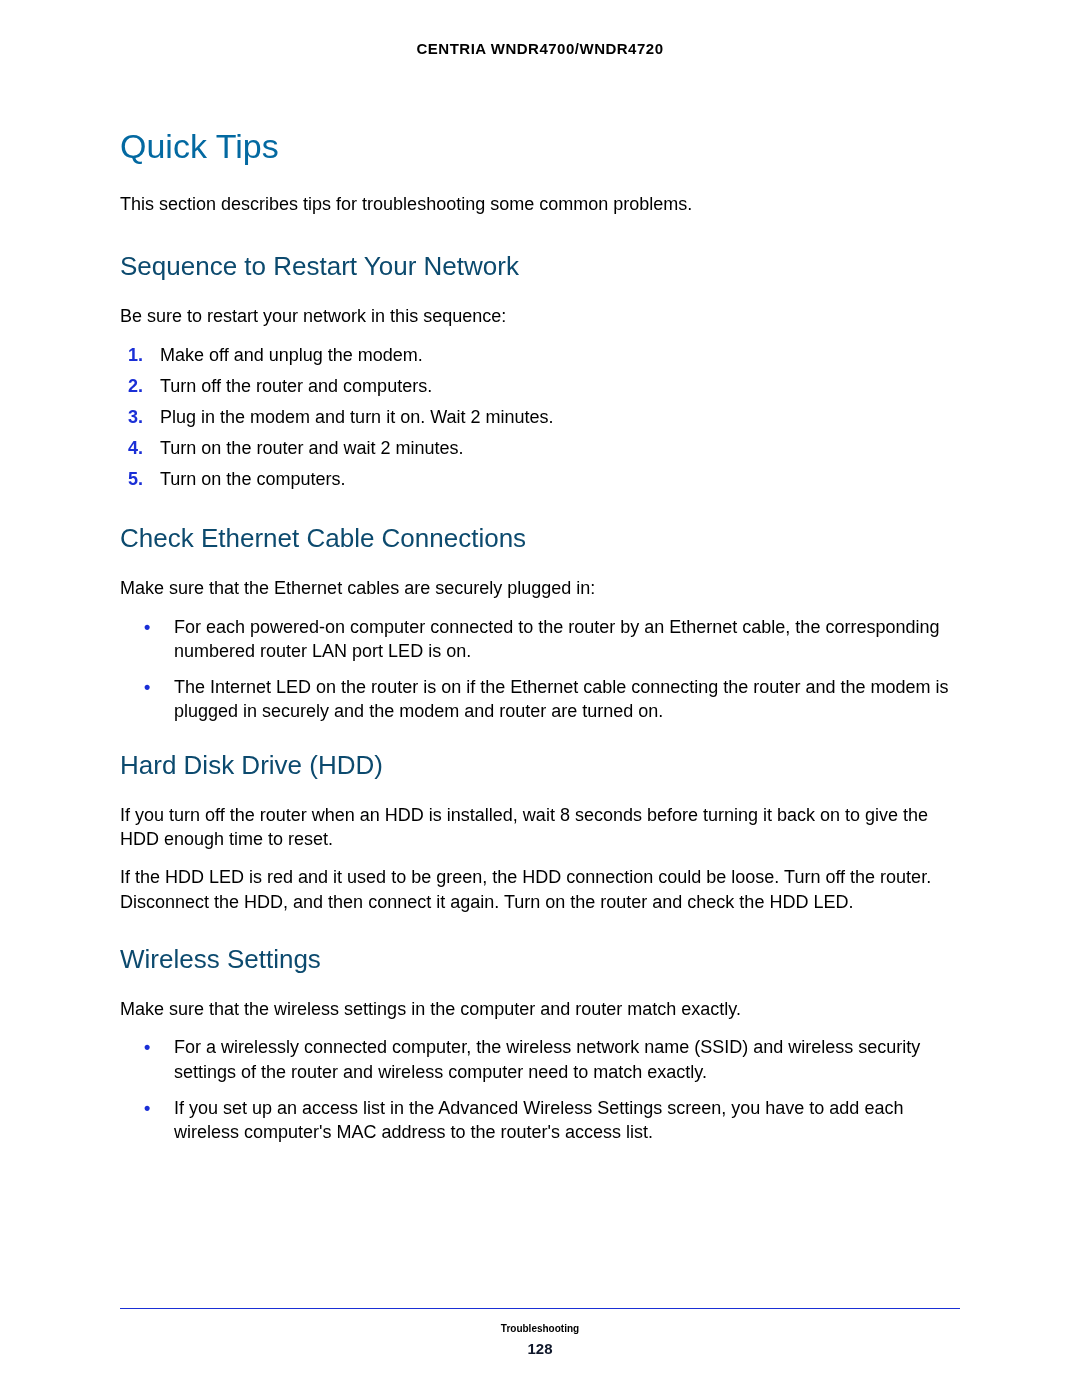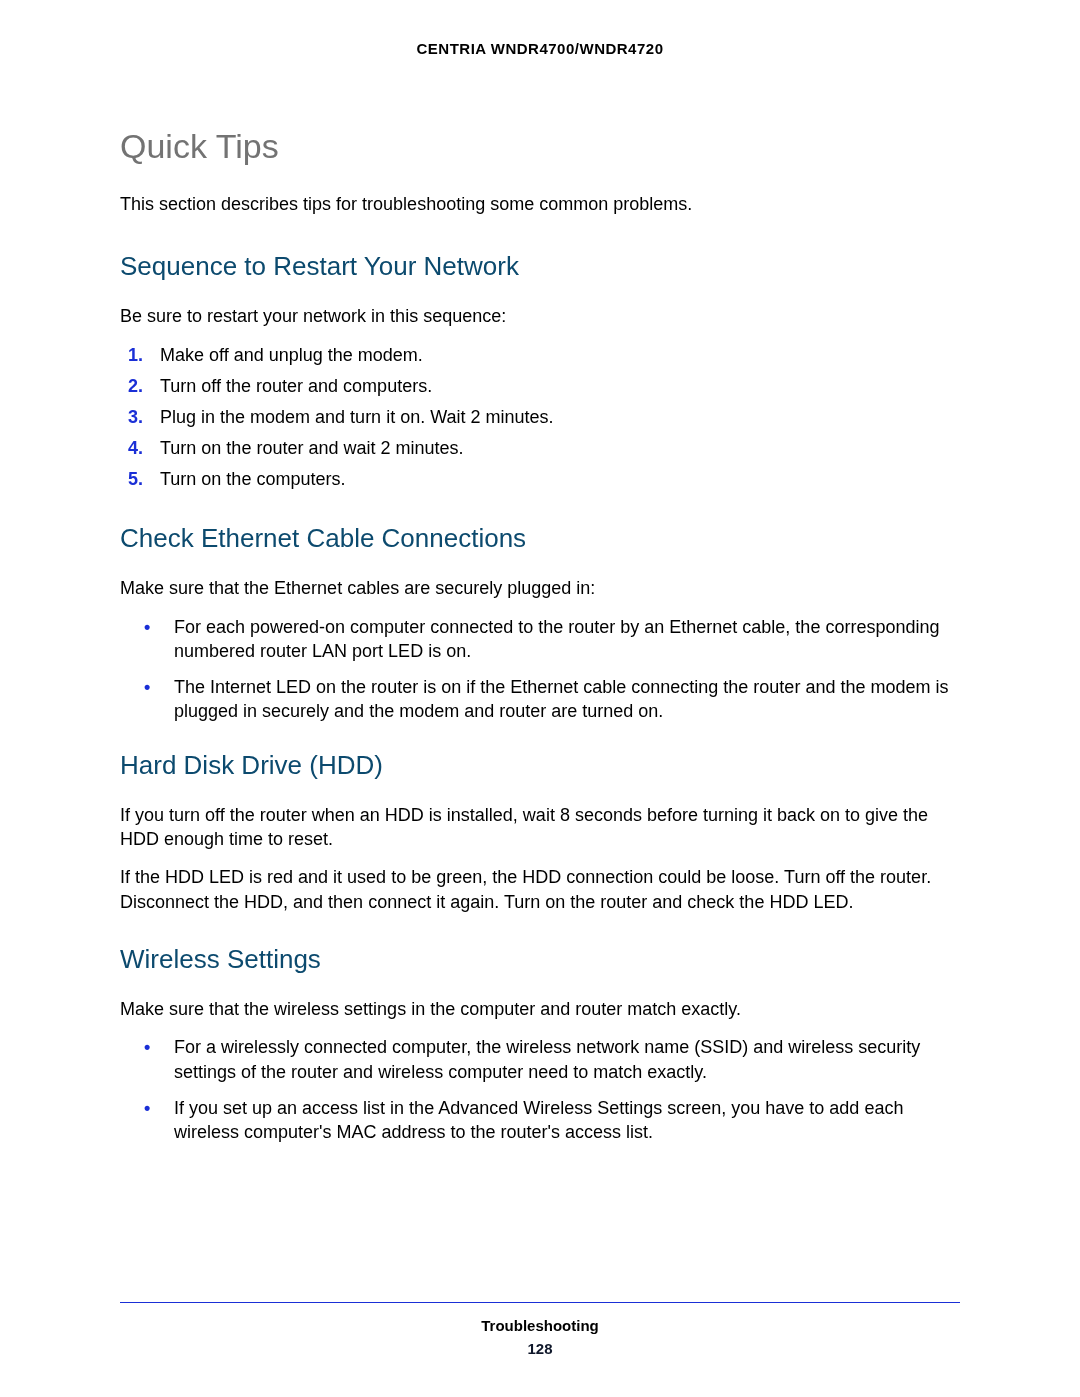--- a/index.html
+++ b/index.html
@@ -17,21 +17,21 @@
     padding: 40px 120px 0 120px;
   }
   .header {
     text-align: center;
     font-weight: bold;
     font-size: 15px;
     letter-spacing: 0.5px;
     margin-bottom: 70px;
   }
   .h1 {
-    color: #737373;
+    color: #0369a1;
     font-size: 34px;
     font-weight: 500;
     margin: 0 0 28px 0;
     font-family: "Segoe UI", "Helvetica Neue", Arial, sans-serif;
   }
   .intro {
     font-size: 18px;
     margin: 0 0 36px 0;
   }
   .h2 {
@@ -91,21 +91,21 @@
     right: 120px;
     text-align: center;
   }
   .footer-rule {
     border: none;
     border-top: 1px solid #1a2fd6;
     margin: 0 0 14px 0;
   }
   .footer-title {
     font-weight: bold;
-    font-size: 15px;
+    font-size: 10px;
     margin-bottom: 6px;
   }
   .footer-page {
     color: #0f172a;
     font-weight: bold;
     font-size: 15px;
   }
 </style>
 </head>
 <body>

